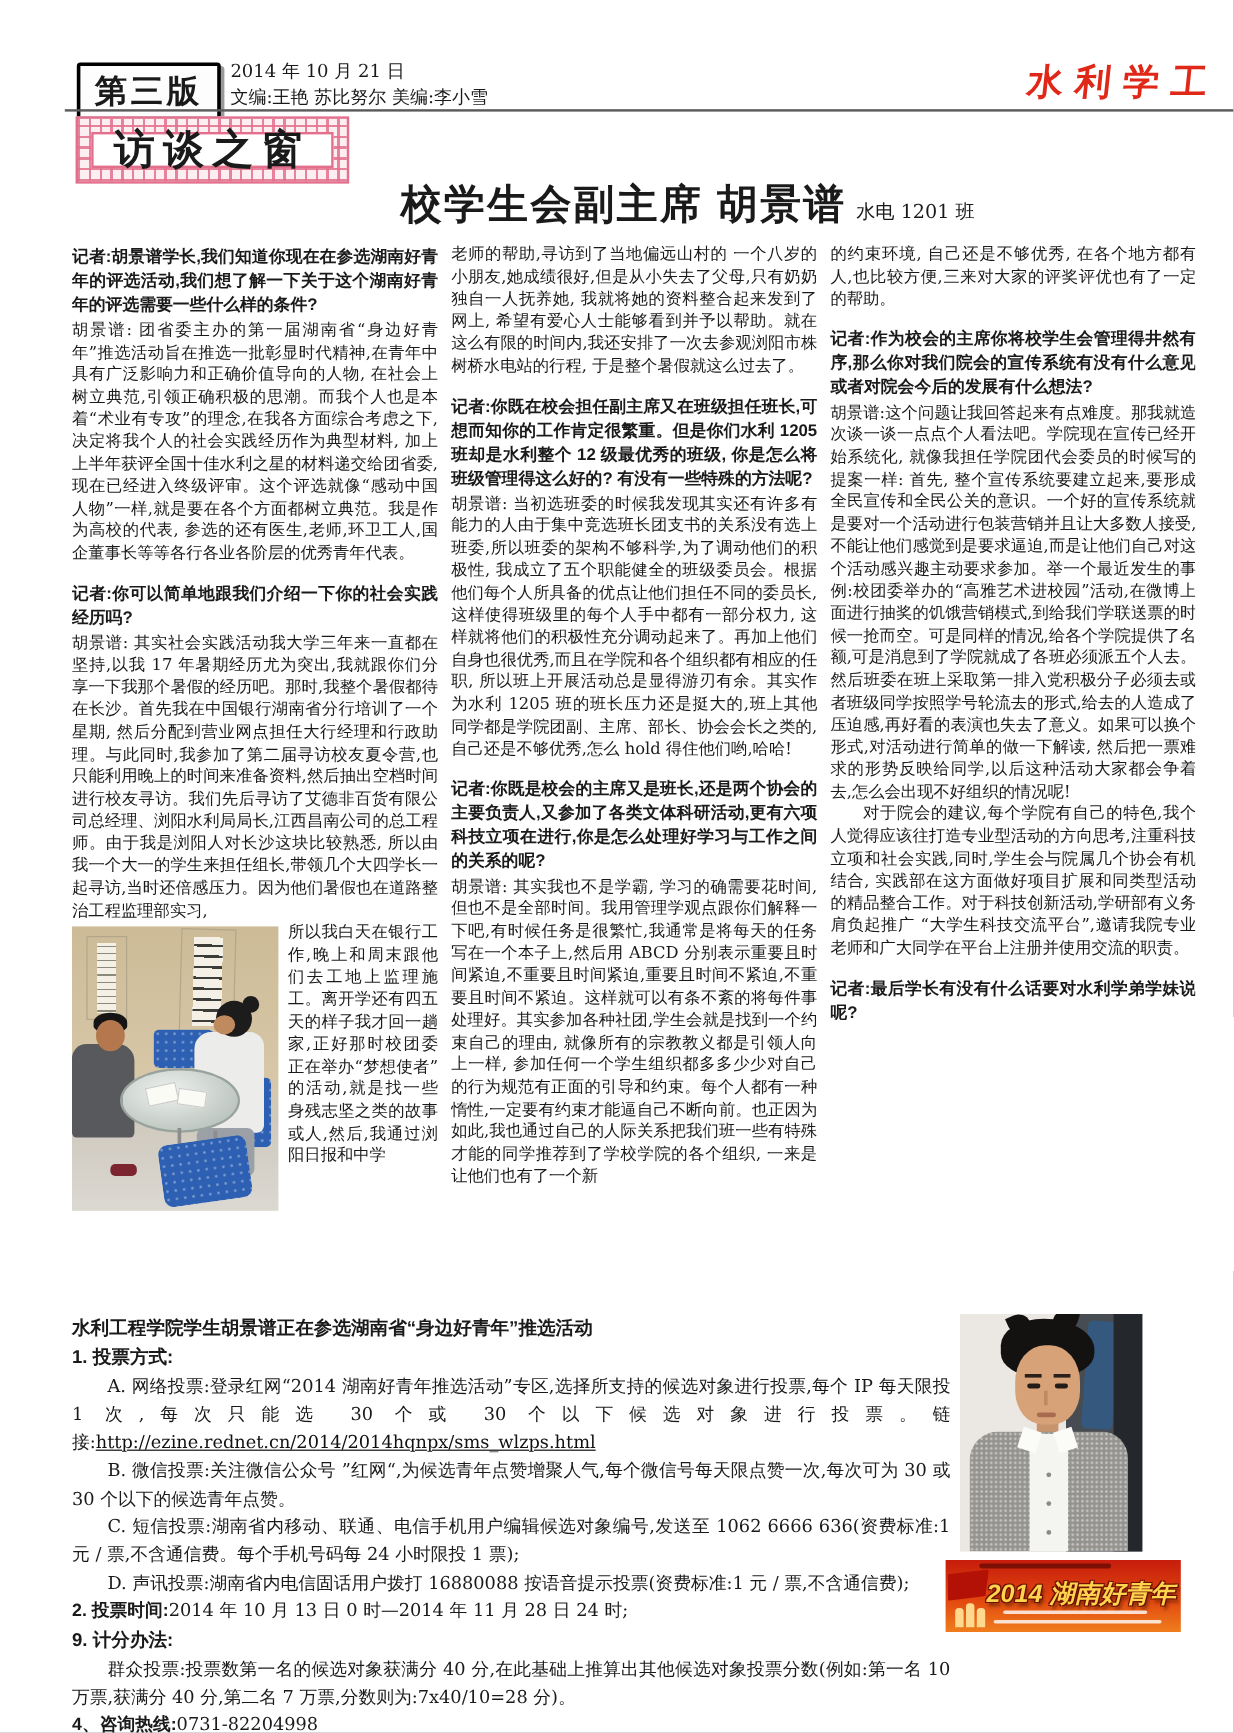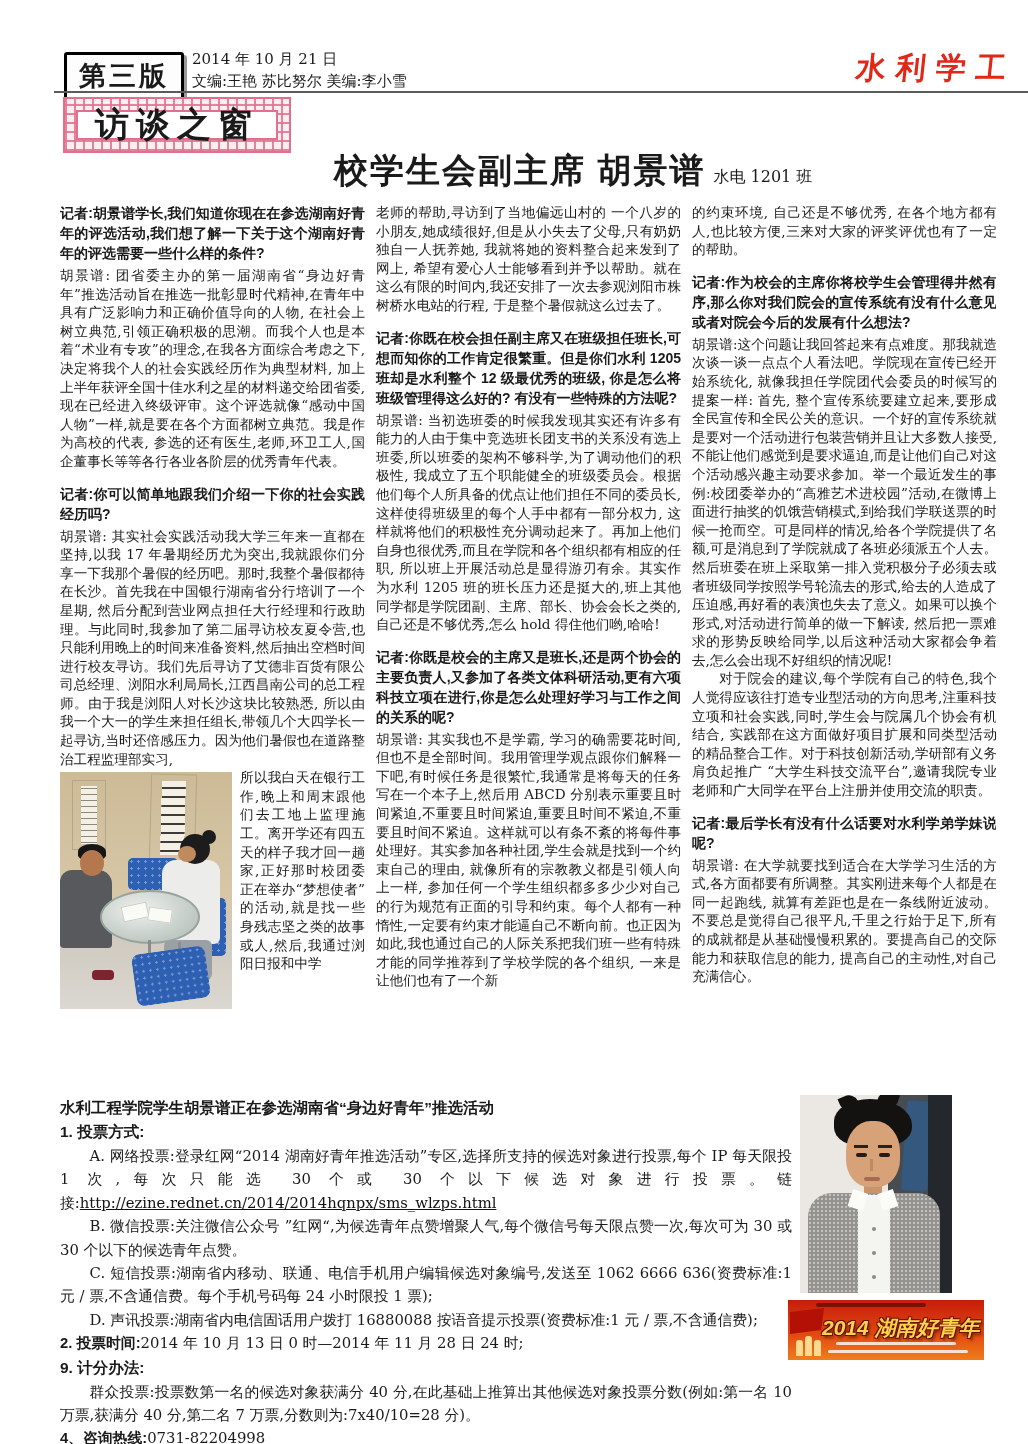--- a/index.html
+++ b/index.html
@@ -177,21 +177,20 @@
       <p class="q">记者:你既是校会的主席又是班长,还是两个协会的主要负责人,又参加了各类文体科研活动,更有六项科技立项在进行,你是怎么处理好学习与工作之间的关系的呢?</p>
       <p class="a">胡景谱: 其实我也不是学霸, 学习的确需要花时间,但也不是全部时间。我用管理学观点跟你们解释一下吧,有时候任务是很繁忙,我通常是将每天的任务写在一个本子上,然后用 ABCD 分别表示重要且时间紧迫,不重要且时间紧迫,重要且时间不紧迫,不重要且时间不紧迫。这样就可以有条不紊的将每件事处理好。其实参加各种社团,学生会就是找到一个约束自己的理由, 就像所有的宗教教义都是引领人向上一样, 参加任何一个学生组织都多多少少对自己的行为规范有正面的引导和约束。每个人都有一种惰性,一定要有约束才能逼自己不断向前。也正因为如此,我也通过自己的人际关系把我们班一些有特殊才能的同学推荐到了学校学院的各个组织, 一来是让他们也有了一个新</p>
     </div>
 
     <div class="col">
       <p class="cont">的约束环境, 自己还是不够优秀, 在各个地方都有人,也比较方便,三来对大家的评奖评优也有了一定的帮助。</p>
       <p class="q">记者:作为校会的主席你将校学生会管理得井然有序,那么你对我们院会的宣传系统有没有什么意见或者对院会今后的发展有什么想法?</p>
       <p class="a">胡景谱:这个问题让我回答起来有点难度。那我就造次谈一谈一点点个人看法吧。学院现在宣传已经开始系统化, 就像我担任学院团代会委员的时候写的提案一样: 首先, 整个宣传系统要建立起来,要形成全民宣传和全民公关的意识。一个好的宣传系统就是要对一个活动进行包装营销并且让大多数人接受,不能让他们感觉到是要求逼迫,而是让他们自己对这个活动感兴趣主动要求参加。举一个最近发生的事例:校团委举办的“高雅艺术进校园”活动,在微博上面进行抽奖的饥饿营销模式,到给我们学联送票的时候一抢而空。可是同样的情况,给各个学院提供了名额,可是消息到了学院就成了各班必须派五个人去。 然后班委在班上采取第一排入党积极分子必须去或者班级同学按照学号轮流去的形式,给去的人造成了压迫感,再好看的表演也失去了意义。如果可以换个形式,对活动进行简单的做一下解读, 然后把一票难求的形势反映给同学,以后这种活动大家都会争着去,怎么会出现不好组织的情况呢!</p>
       <p class="a indent2">对于院会的建议,每个学院有自己的特色,我个人觉得应该往打造专业型活动的方向思考,注重科技立项和社会实践,同时,学生会与院属几个协会有机结合, 实践部在这方面做好项目扩展和同类型活动的精品整合工作。对于科技创新活动,学研部有义务肩负起推广 “大学生科技交流平台”,邀请我院专业老师和广大同学在平台上注册并使用交流的职责。</p>
       <p class="q">记者:最后学长有没有什么话要对水利学弟学妹说呢?</p>
-      <p class="a">胡景谱: 在大学就要找到适合在大学学习生活的方式,各方面都要有所调整。其实刚进来每个人都是在同一起跑线, 就算有差距也是在一条线附近波动。不要总是觉得自己很平凡,千里之行始于足下,所有的成就都是从基础慢慢积累的。要提高自己的交际能力和获取信息的能力, 提高自己的主动性,对自己充满信心。</p>
     </div>
   </div>
 
   <div class="notice">
     <p class="nt">水利工程学院学生胡景谱正在参选湖南省“身边好青年”推选活动</p>
     <p class="nt">1. 投票方式:</p>
     <p class="pind"><span>A. 网络投票:登录红网“2014 湖南好青年推选活动”专区,选择所支持的候选对象进行投票,每个 IP 每天限投 1 次,每次只能选 30 个或 30 个以下候选对象进行投票。链接:</span><a href="#">http://ezine.rednet.cn/2014/2014hqnpx/sms_wlzps.html</a></p>
     <p class="pind">B. 微信投票:关注微信公众号 ”红网“,为候选青年点赞增聚人气,每个微信号每天限点赞一次,每次可为 30 或 30 个以下的候选青年点赞。</p>
     <p class="pind">C. 短信投票:湖南省内移动、联通、电信手机用户编辑候选对象编号,发送至 1062 6666 636(资费标准:1 元 / 票,不含通信费。每个手机号码每 24 小时限投 1 票);</p>
     <p class="pind">D. 声讯投票:湖南省内电信固话用户拨打 16880088 按语音提示投票(资费标准:1 元 / 票,不含通信费);</p>

